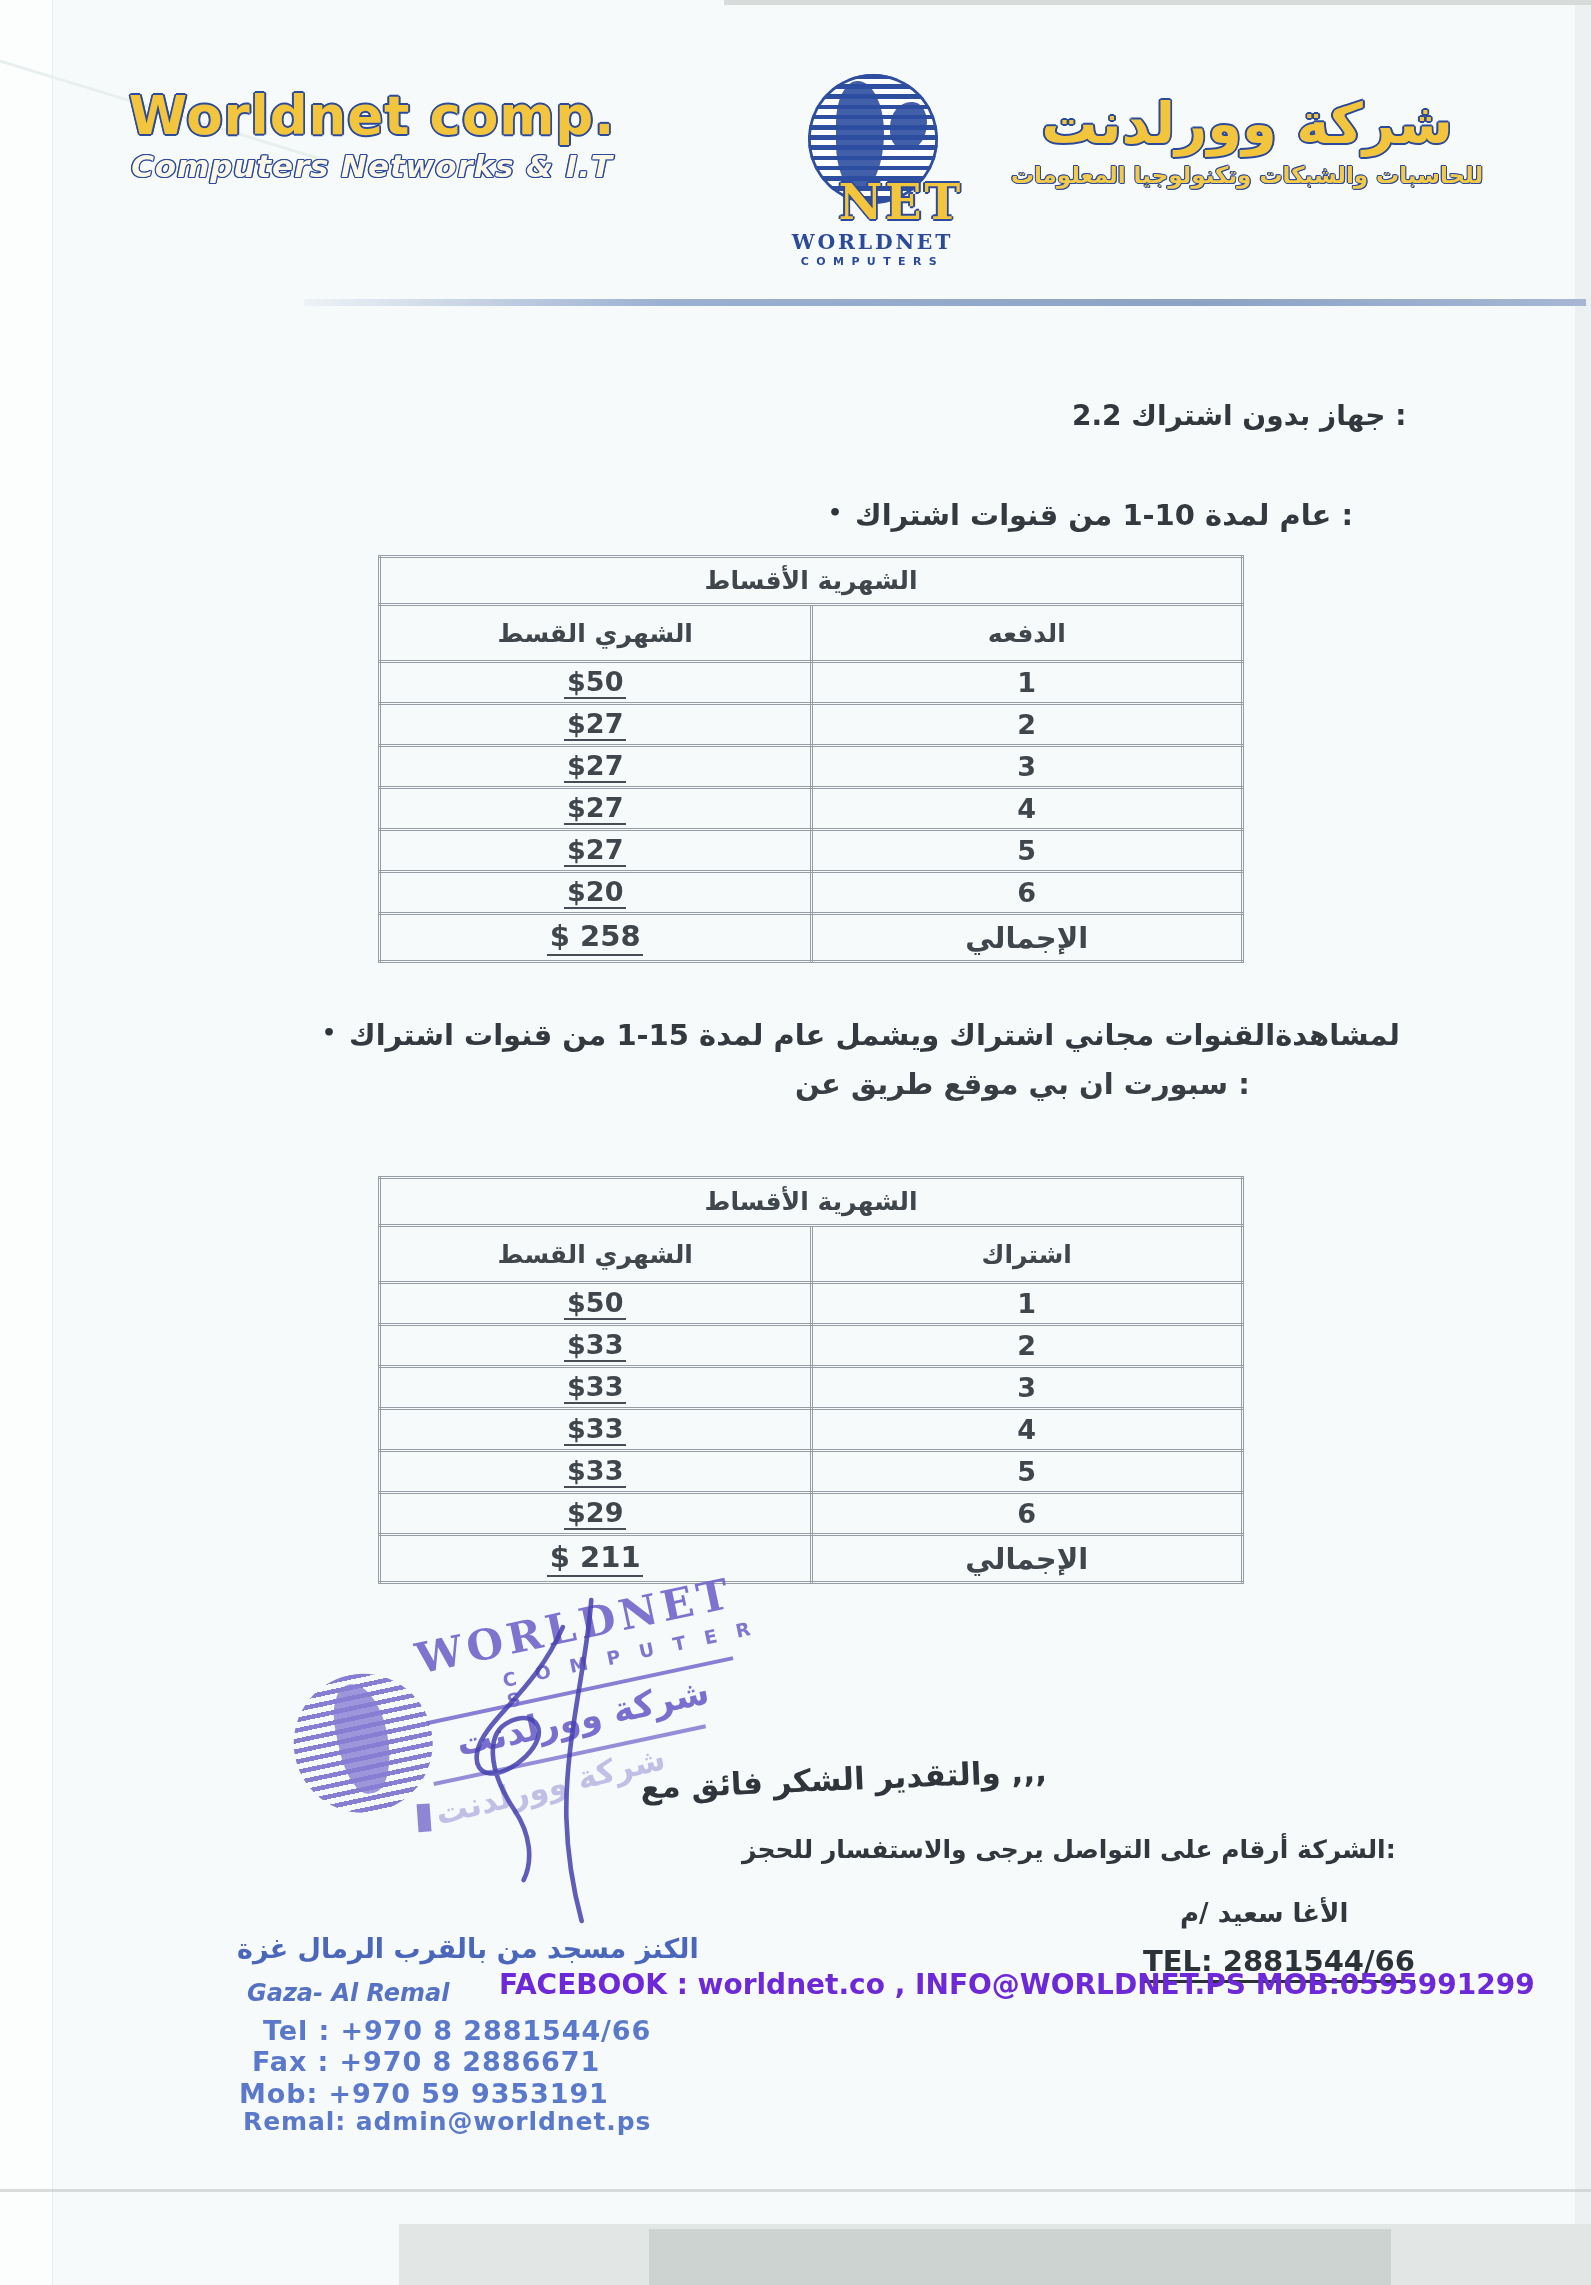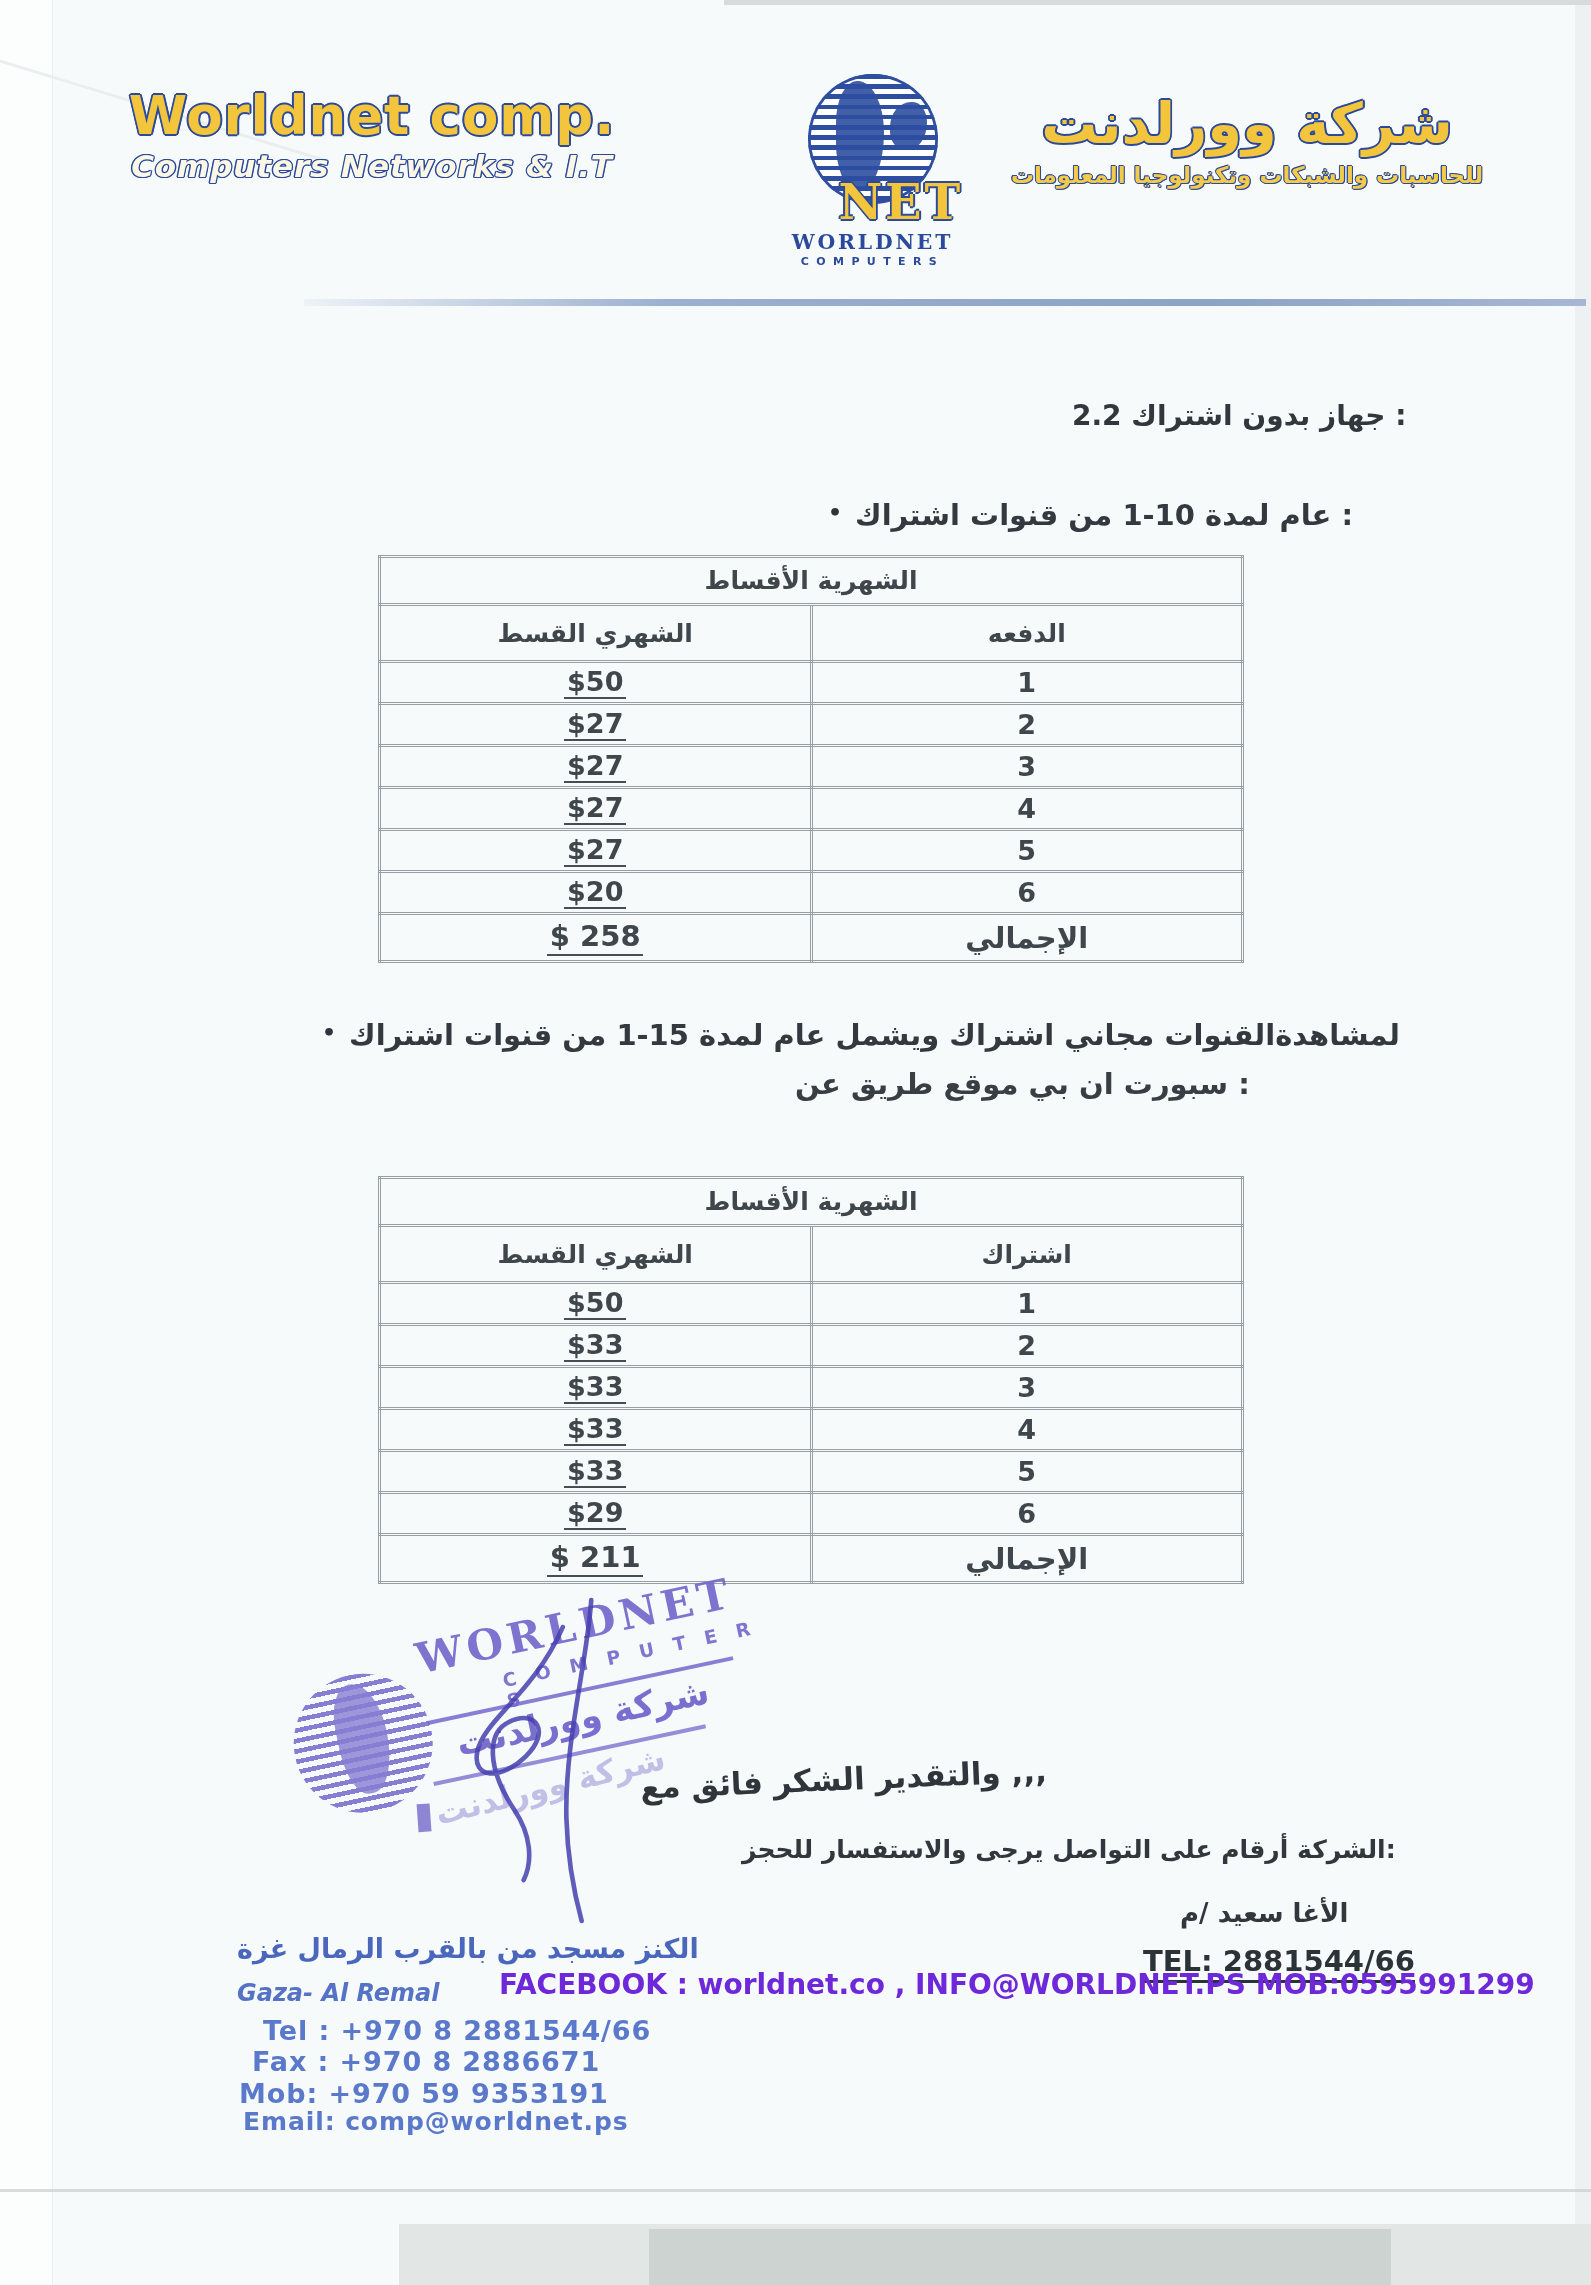--- a/index.html
+++ b/index.html
@@ -97,21 +97,21 @@
   .stamp-ar-ghost{position:absolute;left:128px;top:163px;font-size:32px;font-weight:bold;opacity:.4;letter-spacing:2.8px;transform:rotate(-2deg);}
   .stamp-sig{position:absolute;left:109px;top:-5.6px;}
   
   .thanks{left:640px;top:1761px;font-size:31px;font-weight:bold;color:#2f353b;transform:rotate(-2.4deg);white-space:nowrap;}
   .booking{left:742px;top:1835px;font-size:25px;font-weight:bold;color:#31373d;white-space:nowrap;}
   .signatory{left:1180px;top:1898px;font-size:26px;font-weight:bold;color:#31373d;white-space:nowrap;}
   .telline{left:1143px;top:1944px;font-size:29px;font-weight:bold;color:#2c3338;border-bottom:3.7px solid #2c3338;padding-bottom:1.9px;white-space:nowrap;}
   .contacts{left:499px;top:1968px;font-size:28px;font-weight:bold;color:#6d28d9;white-space:nowrap;z-index:3;}
   
   .f-ar{left:237px;top:1933px;font-size:27px;font-weight:bold;color:#4a67bb;white-space:nowrap;z-index:2;}
-  .f-en{left:237px;top:1979px;font-size:24px;font-weight:bold;font-style:italic;color:#5572c4;white-space:nowrap;}
+  .f-en{left:247px;top:1979px;font-size:24px;font-weight:bold;font-style:italic;color:#5572c4;white-space:nowrap;}
   .f-line{font-size:27px;font-weight:bold;color:#5b79ca;letter-spacing:0.9px;white-space:nowrap;}
   .f-tel{left:263px;top:2015px;}
   .f-fax{left:252px;top:2046px;}
   .f-mob{left:239px;top:2078px;}
   .f-email{left:243px;top:2107px;font-size:25px;}
 </style>
 </head>
 <body>
 
 <div class="abs edge-left"></div>
@@ -260,14 +260,14 @@
 <div class="abs booking">للحجز‎ والاستفسار‎ يرجى‎ التواصل‎ على‎ أرقام‎ الشركة‎:</div>
 <div class="abs signatory">م‎/ سعيد‎ الأغا‎</div>
 <div class="abs telline">TEL: 2881544/66</div>
 <div class="abs contacts">FACEBOOK : worldnet.co ,  INFO@WORLDNET.PS  MOB:0595991299</div>
 
 <div class="abs f-ar">غزة‎ الرمال‎ بالقرب‎ من‎ مسجد‎ الكنز‎</div>
 <div class="abs f-en">Gaza- Al Remal</div>
 <div class="abs f-line f-tel">Tel : +970 8 2881544/66</div>
 <div class="abs f-line f-fax">Fax : +970 8 2886671</div>
 <div class="abs f-line f-mob">Mob: +970 59 9353191</div>
-<div class="abs f-line f-email">Email: comp@worldnet.ps</div>
+<div class="abs f-line f-email">Remal: admin@worldnet.ps</div>
 
 
 </body></html>

